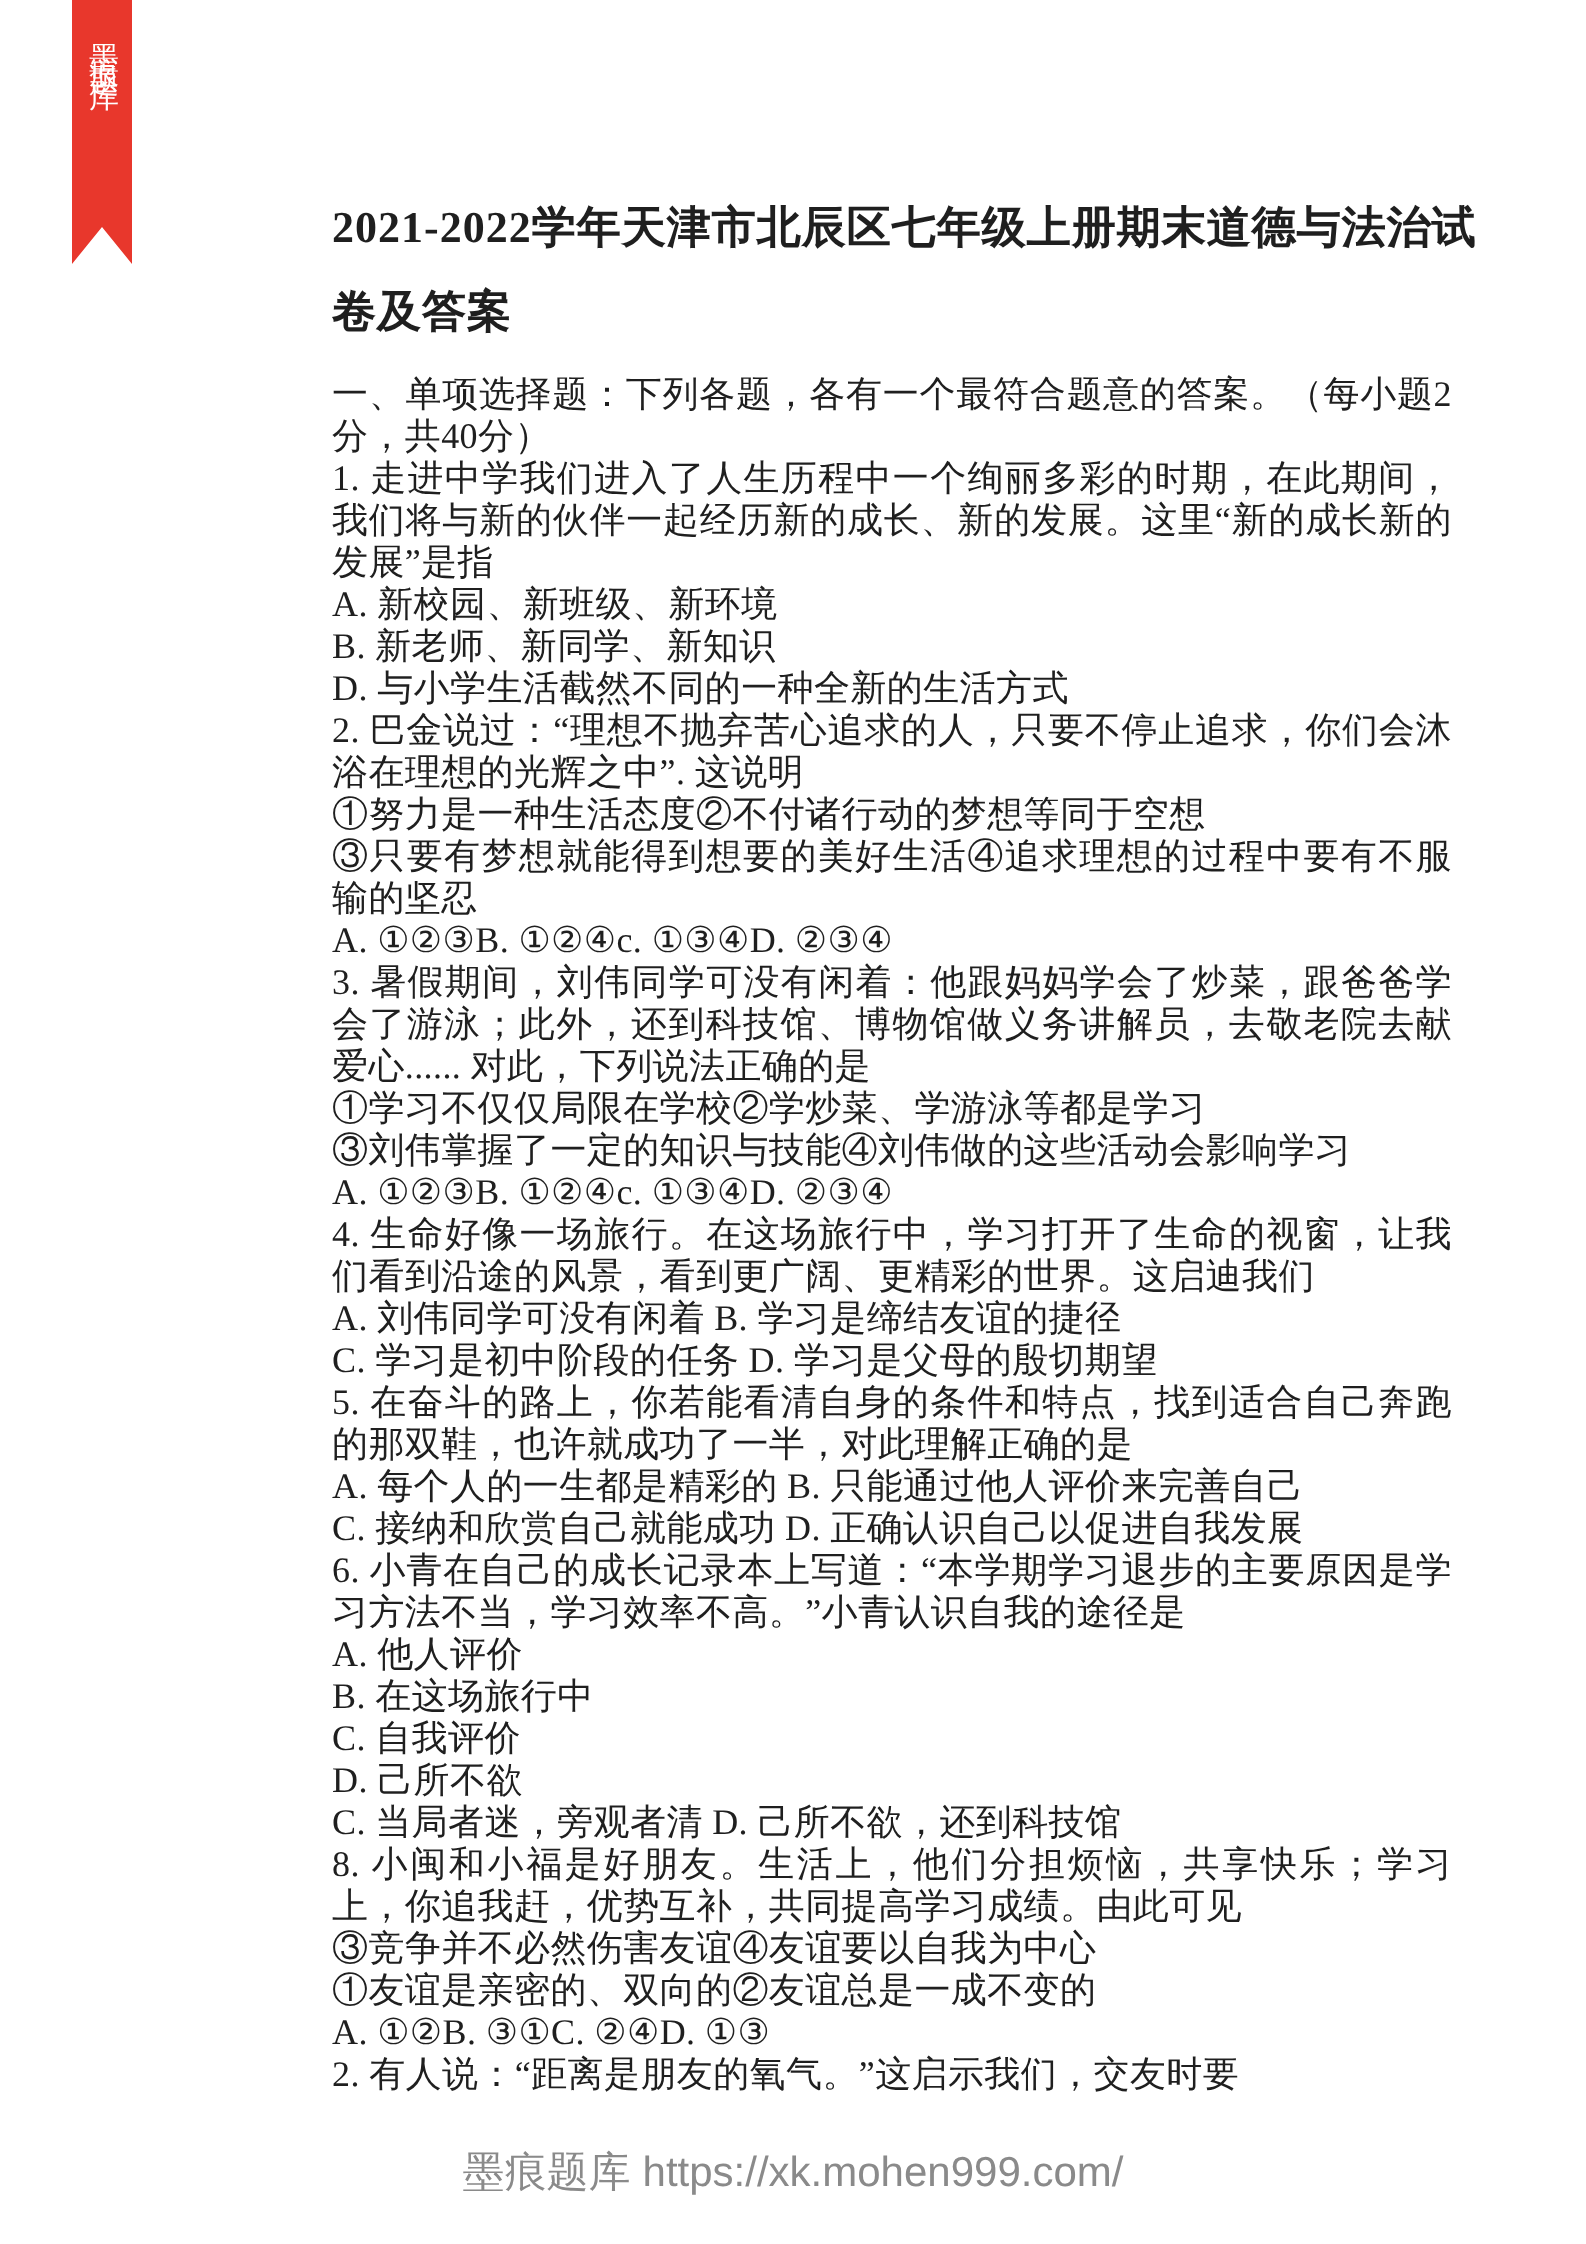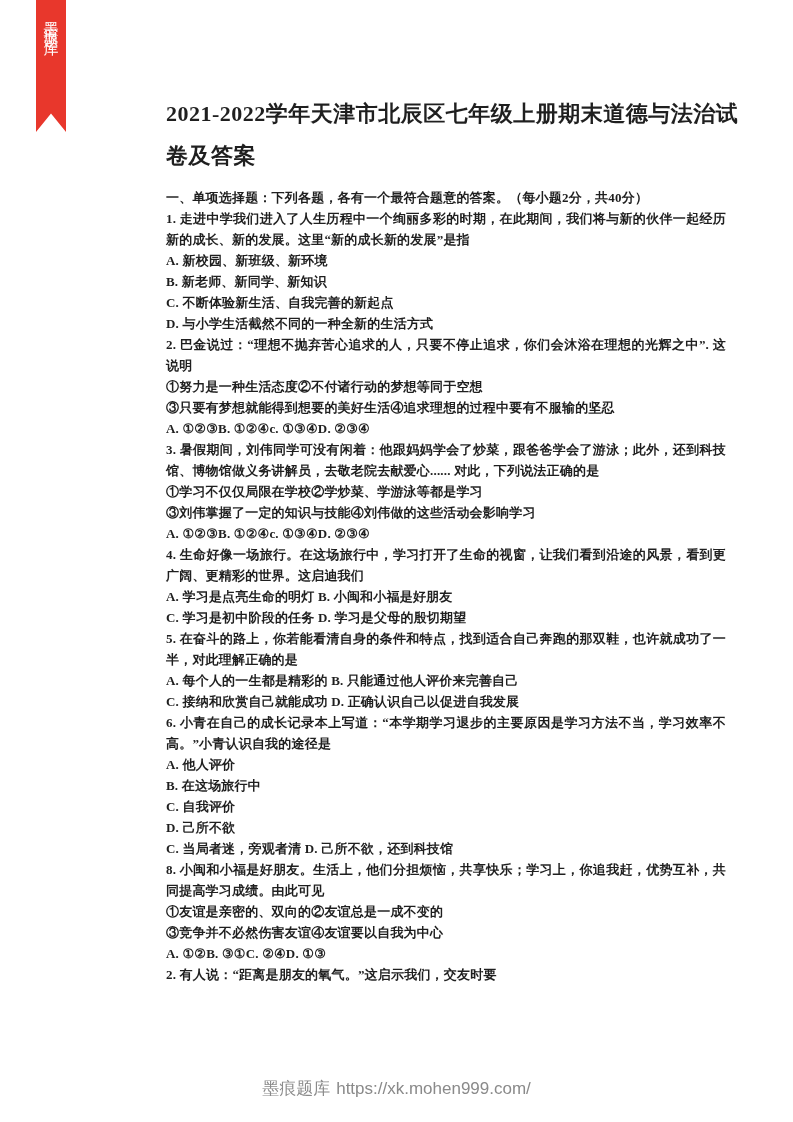--- a/index.html
+++ b/index.html
@@ -39,33 +39,32 @@
   h1.doc-title{
     width:580px;
     margin:0 0 10px 0;
     font-size:22px;
     font-weight:bold;
     line-height:42px;
     letter-spacing:0.5px;
   }
   .exam-body p{
     margin:0;
-    font-size:13px;
+    font-size:18px;
     line-height:21px;
     letter-spacing:0.2px;
     text-align:justify;
-    font-weight:bold;
   }
   .footer{
     position:absolute;
     left:0;bottom:22px;
     width:100%;
     text-align:center;
     font-family:"Liberation Sans","DejaVu Sans",sans-serif;
-    font-size:17px;
+    font-size:21px;
     color:#8a8a8a;
   }
   .footer .site{margin-right:6px;}
   .footer .url{color:#8a8a8a;text-decoration:none;}
 </style>
 </head>
 <body>
 
 <div class="page">
 
@@ -75,45 +74,44 @@
 
   <div class="content">
     <h1 class="doc-title">2021-2022学年天津市北辰区七年级上册期末道德与法治试卷及答案</h1>
 
     <div class="exam-body">
 
     <p>一、单项选择题：下列各题，各有一个最符合题意的答案。（每小题2分，共40分）</p>
         <p>1. 走进中学我们进入了人生历程中一个绚丽多彩的时期，在此期间，我们将与新的伙伴一起经历新的成长、新的发展。这里“新的成长新的发展”是指</p>
         <p>A. 新校园、新班级、新环境</p>
         <p>B. 新老师、新同学、新知识</p>
-        <p>C. 不断体验新生活、自我完善的新起点</p>
         <p>D. 与小学生活截然不同的一种全新的生活方式</p>
         <p>2. 巴金说过：“理想不抛弃苦心追求的人，只要不停止追求，你们会沐浴在理想的光辉之中”. 这说明</p>
         <p>①努力是一种生活态度②不付诸行动的梦想等同于空想</p>
         <p>③只要有梦想就能得到想要的美好生活④追求理想的过程中要有不服输的坚忍</p>
         <p>A. ①②③B. ①②④c. ①③④D. ②③④</p>
         <p>3. 暑假期间，刘伟同学可没有闲着：他跟妈妈学会了炒菜，跟爸爸学会了游泳；此外，还到科技馆、博物馆做义务讲解员，去敬老院去献爱心...... 对此，下列说法正确的是</p>
         <p>①学习不仅仅局限在学校②学炒菜、学游泳等都是学习</p>
         <p>③刘伟掌握了一定的知识与技能④刘伟做的这些活动会影响学习</p>
         <p>A. ①②③B. ①②④c. ①③④D. ②③④</p>
         <p>4. 生命好像一场旅行。在这场旅行中，学习打开了生命的视窗，让我们看到沿途的风景，看到更广阔、更精彩的世界。这启迪我们</p>
-        <p>A. 学习是点亮生命的明灯 B. 小闽和小福是好朋友</p>
+        <p>A. 刘伟同学可没有闲着 B. 学习是缔结友谊的捷径</p>
         <p>C. 学习是初中阶段的任务 D. 学习是父母的殷切期望</p>
         <p>5. 在奋斗的路上，你若能看清自身的条件和特点，找到适合自己奔跑的那双鞋，也许就成功了一半，对此理解正确的是</p>
         <p>A. 每个人的一生都是精彩的 B. 只能通过他人评价来完善自己</p>
         <p>C. 接纳和欣赏自己就能成功 D. 正确认识自己以促进自我发展</p>
         <p>6. 小青在自己的成长记录本上写道：“本学期学习退步的主要原因是学习方法不当，学习效率不高。”小青认识自我的途径是</p>
         <p>A. 他人评价</p>
         <p>B. 在这场旅行中</p>
         <p>C. 自我评价</p>
         <p>D. 己所不欲</p>
         <p>C. 当局者迷，旁观者清 D. 己所不欲，还到科技馆</p>
         <p>8. 小闽和小福是好朋友。生活上，他们分担烦恼，共享快乐；学习上，你追我赶，优势互补，共同提高学习成绩。由此可见</p>
+        <p>③竞争并不必然伤害友谊④友谊要以自我为中心</p>
         <p>①友谊是亲密的、双向的②友谊总是一成不变的</p>
-        <p>③竞争并不必然伤害友谊④友谊要以自我为中心</p>
         <p>A. ①②B. ③①C. ②④D. ①③</p>
         <p>2. 有人说：“距离是朋友的氧气。”这启示我们，交友时要</p>
       </div>
   </div>
 
   <div class="footer">
     <span class="site">墨痕题库</span><span class="url">https://xk.mohen999.com/</span>
   </div>
 
 </div>

